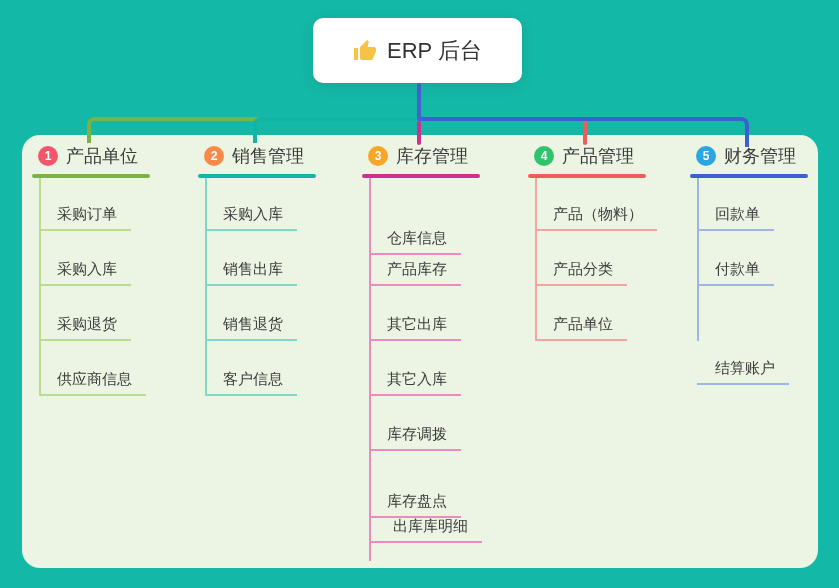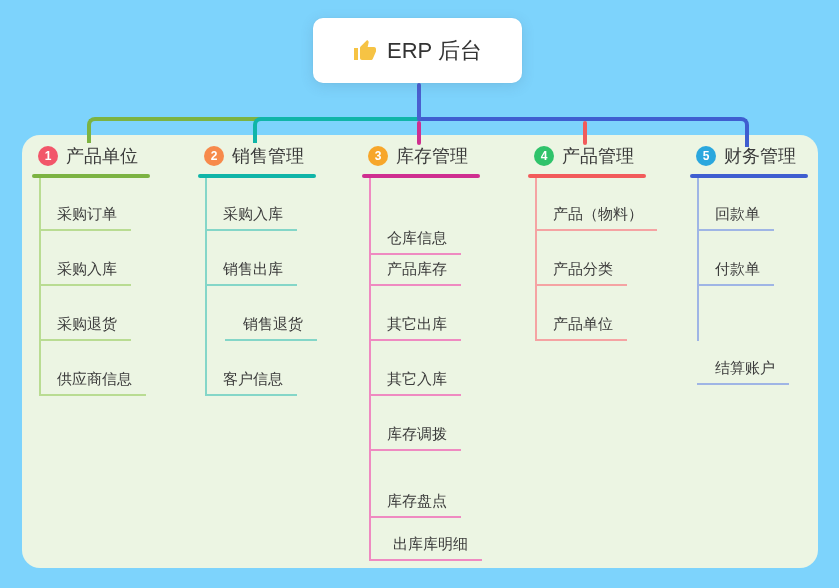--- a/index.html
+++ b/index.html
@@ -35,21 +35,21 @@
   }
   .subline{position:absolute;top:178px;width:2px;}
   .child{
     position:absolute;width:max-content;font-size:15px;line-height:20px;
     color:#3c3c3c;padding:0 14px 5px 18px;border-bottom:2px solid;cursor:default;
   }
 </style>
 </head>
 <body>
 
-<div id="stage" style="background: #7dd3fc;">
+<div id="stage" style="background: #14b8a6;">
   <div class="panel" style="background: rgb(236, 245, 227);"></div>
 
   <div class="root-card">
     <span class="root-icon">
       <svg width="24" height="24" viewBox="0 0 24 24" aria-hidden="true">
         <path fill="#f6c344" d="M1 21h4V9H1v12zM23 10c0-1.1-.9-2-2-2h-6.31l.95-4.57.03-.32c0-.41-.17-.79-.44-1.06L14.17 1 7.58 7.59C7.22 7.95 7 8.45 7 9v10c0 1.1.9 2 2 2h9c.83 0 1.54-.5 1.84-1.22l3.02-7.05c.09-.23.14-.47.14-.73v-2z"></path>
       </svg>
     </span>
     <span class="root-label">ERP 后台</span>
   </div>
@@ -70,35 +70,35 @@
     <div class="child" style="left: 39px; top: 369px; border-bottom-color: rgb(185, 220, 146);">供应商信息</div>
     <div class="child" style="left: 39px; top: 314px; border-bottom-color: rgb(185, 220, 146);">采购退货</div>
     <div class="branch-header" style="left: 198px;">
       <span class="badge" style="background: rgb(247, 138, 75);">2</span>
       <span class="branch-label">销售管理</span>
     </div>
     <div class="branch-underline" style="left: 198px; background: rgb(16, 181, 168);"></div>
     <div class="subline" style="left: 205px; background: rgb(132, 214, 200); height: 218px;"></div>
     <div class="child" style="left: 205px; top: 204px; border-bottom-color: rgb(132, 214, 200);">采购入库</div>
     <div class="child" style="left: 205px; top: 259px; border-bottom-color: rgb(132, 214, 200);">销售出库</div>
-    <div class="child" style="left: 205px; top: 314px; border-bottom-color: rgb(132, 214, 200); margin-left: 20px;">销售退货</div>
+    <div class="child" style="left: 205px; top: 314px; border-bottom-color: rgb(132, 214, 200);">销售退货</div>
     <div class="child" style="left: 205px; top: 369px; border-bottom-color: rgb(132, 214, 200);">客户信息</div>
     <div class="branch-header" style="left: 362px;">
       <span class="badge" style="background: rgb(247, 166, 42);">3</span>
       <span class="branch-label">库存管理</span>
     </div>
     <div class="branch-underline" style="left: 362px; background: rgb(207, 47, 144);"></div>
     <div class="subline" style="left: 369px; background: rgb(239, 138, 193); height: 383px;"></div>
     <div class="child" style="left: 369px; top: 204px; border-bottom-color: rgb(239, 138, 193); margin-top: 24px;">仓库信息</div>
     <div class="child" style="left: 369px; top: 259px; border-bottom-color: rgb(239, 138, 193);">产品库存</div>
     <div class="child" style="left: 369px; top: 314px; border-bottom-color: rgb(239, 138, 193);">其它出库</div>
     <div class="child" style="left: 369px; top: 369px; border-bottom-color: rgb(239, 138, 193);">其它入库</div>
     <div class="child" style="left: 369px; top: 424px; border-bottom-color: rgb(239, 138, 193);">库存调拨</div>
     <div class="child" style="left: 369px; top: 479px; border-bottom-color: rgb(239, 138, 193); margin-top: 12px;">库存盘点</div>
-    <div class="child" style="left: 369px; top: 534px; border-bottom-color: rgb(239, 138, 193); padding-left: 24px;">出库库明细</div>
+    <div class="child" style="left: 369px; top: 516px; border-bottom-color: rgb(239, 138, 193); padding-left: 24px;">出库库明细</div>
     <div class="branch-header" style="left: 528px;">
       <span class="badge" style="background: rgb(47, 195, 107);">4</span>
       <span class="branch-label">产品管理</span>
     </div>
     <div class="branch-underline" style="left: 528px; background: rgb(242, 91, 91);"></div>
     <div class="subline" style="left: 535px; background: rgb(245, 163, 163); height: 163px;"></div>
     <div class="child" style="left: 535px; top: 204px; border-bottom-color: rgb(245, 163, 163);">产品（物料）</div>
     <div class="child" style="left: 535px; top: 259px; border-bottom-color: rgb(245, 163, 163);">产品分类</div>
     <div class="child" style="left: 535px; top: 314px; border-bottom-color: rgb(245, 163, 163);">产品单位</div>
     <div class="branch-header" style="left: 690px;">

